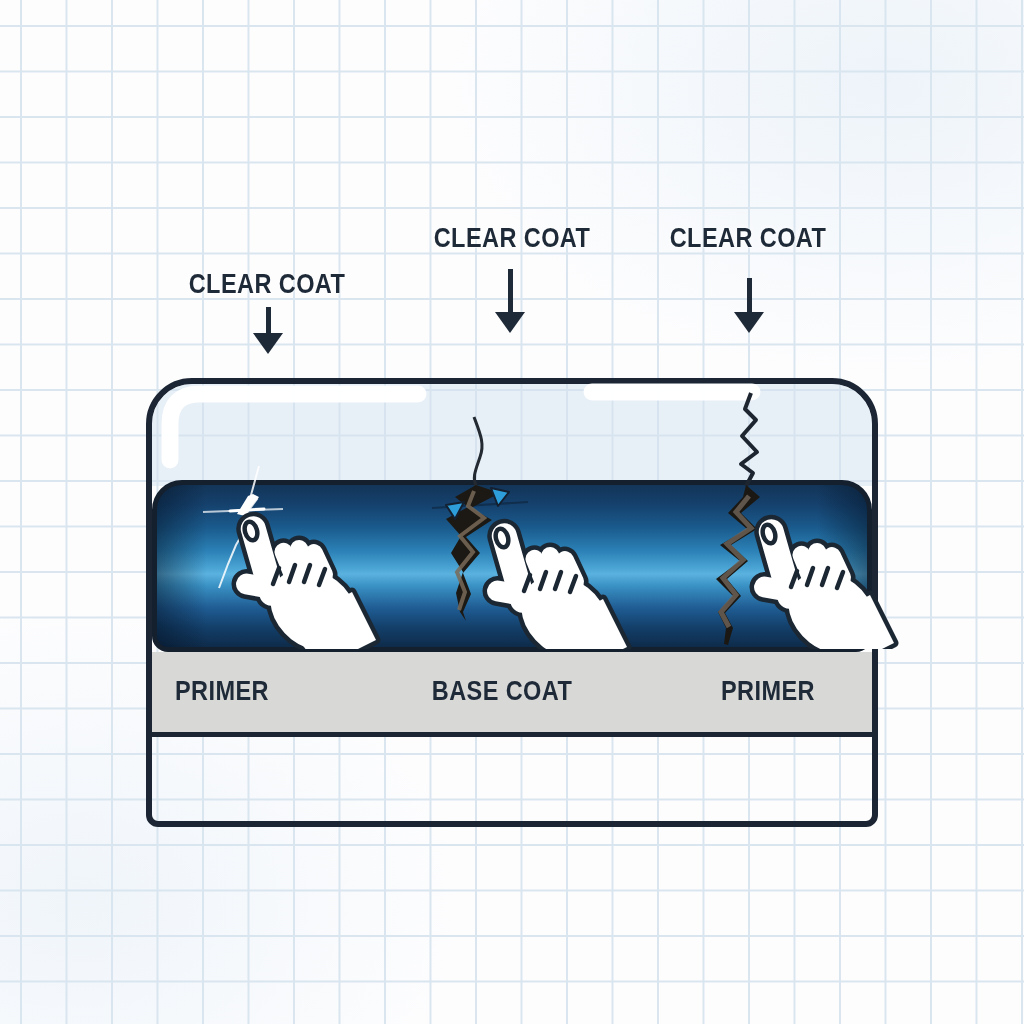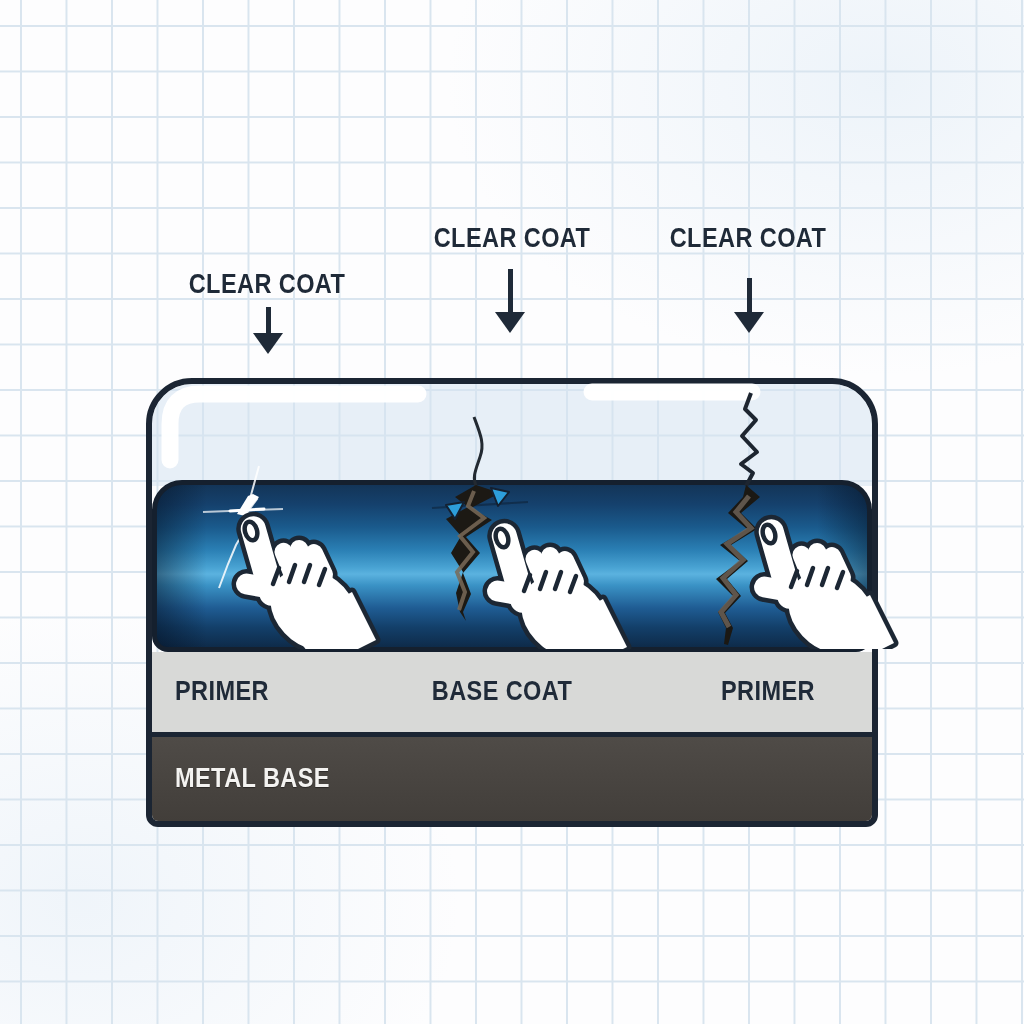--- a/index.html
+++ b/index.html
@@ -79,23 +79,20 @@
 </div>
 
 <div class="panel">
   <div class="layer layer-clear"></div>
   <div class="layer layer-blue"></div>
   <div class="layer layer-primer">
     <span class="band-label left" style="left:23px;">PRIMER</span>
     <span class="band-label mid" style="left:350px;">BASE COAT</span>
     <span class="band-label mid" style="left:616px;">PRIMER</span>
   </div>
-  <div class="layer layer-metal">
-    <span class="band-label left" style="left:23px;">METAL BASE</span>
-  </div>
 </div>
 
 <svg class="overlay" width="1024" height="1024" viewBox="0 0 1024 1024">
   <defs>
     <clipPath id="blueclip">
         <rect x="146" y="379" width="756" height="270"></rect>
       </clipPath>
     <g id="hand-parts">
       <rect x="20" y="1" width="25" height="92" rx="12.5" transform="rotate(-16 32.5 47)"></rect>
       <rect x="49" y="28" width="18" height="42" rx="9" transform="rotate(-22 58 49)"></rect>

